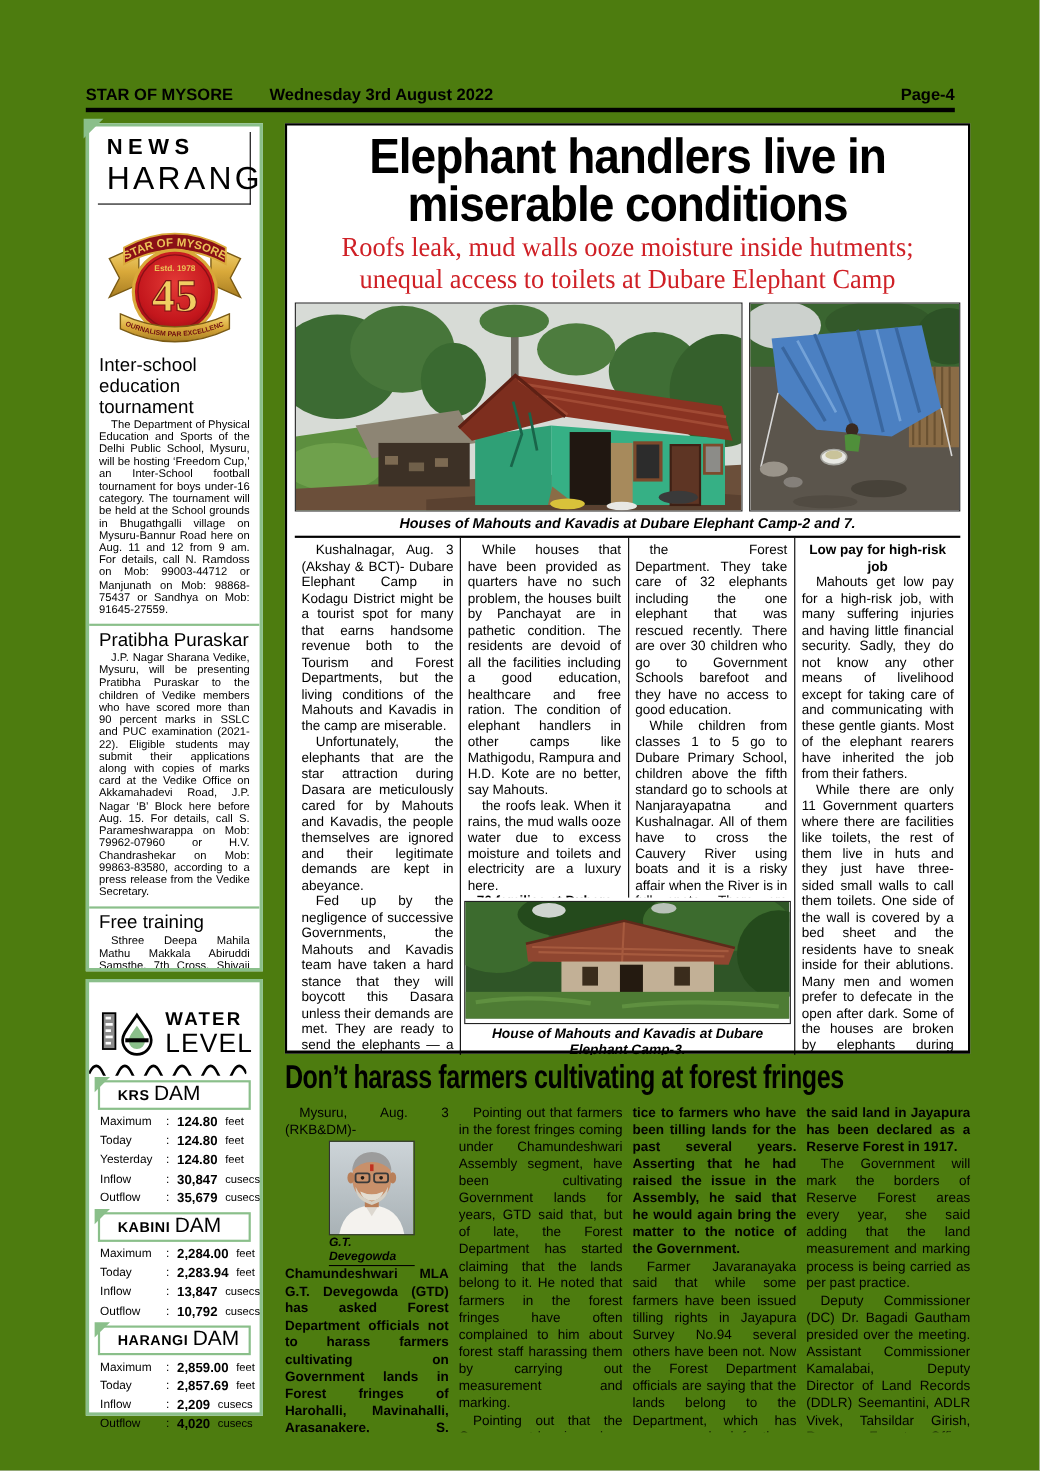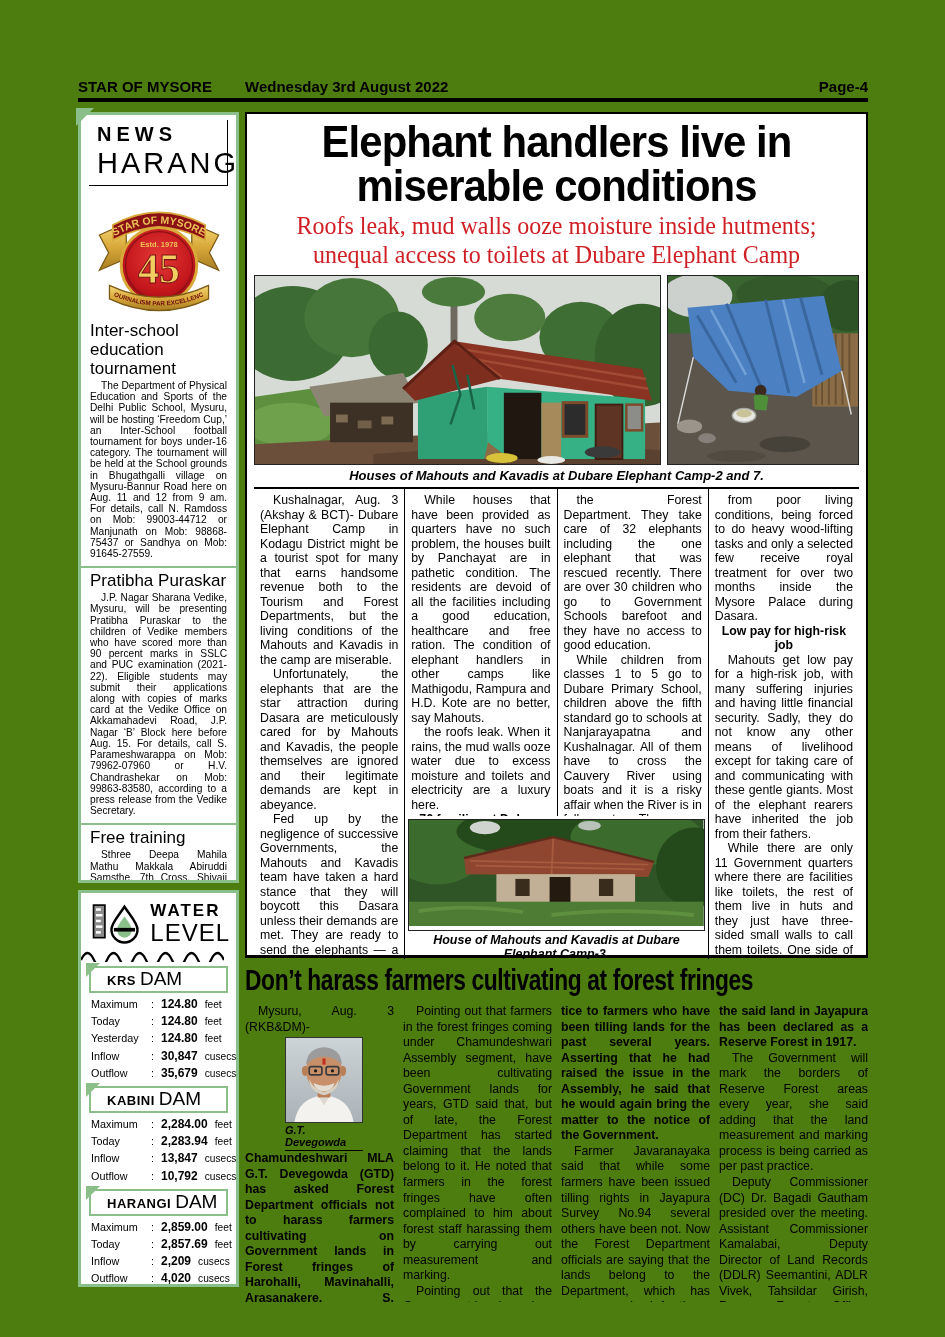--- a/index.html
+++ b/index.html
@@ -17,37 +17,37 @@
   .corner-big{position:absolute;left:-2px;top:-4px;width:0;height:0;border-top:18px solid #8abf8a;border-right:18px solid transparent;z-index:3;}
   .briefs-title{margin:5px 8px 2px;padding:2px 8px 5px;border-bottom:1px solid #000;border-right:1px solid #000;}
   .briefs-title .t1{font-size:20px;font-weight:bold;letter-spacing:5px;line-height:24px;}
   .briefs-title .t2{font-size:29px;font-weight:400;letter-spacing:3px;line-height:34px;}
   .logo-wrap{text-align:center;margin:1px 0 0;}
   .brief{padding:3px 9px 7px;border-top:2px solid #8abf8a;}
   .brief.first{border-top:none;}
   .brief h3{margin:0 0 2px;font-size:17px;font-weight:400;line-height:19px;}
   .brief p{margin:0;font-size:10.2px;line-height:11.2px;text-align:justify;text-indent:11px;}
 
-  .water{position:relative;margin-top:7px;border:3px solid #8abf8a;height:397px;box-sizing:border-box;padding:4px 6px 0;background:#fff;}
+  .water{position:relative;margin-top:7px;border:3px solid #8abf8a;height:397px;box-sizing:border-box;padding:20px 6px 0;background:#fff;}
   .water-head{display:flex;align-items:center;justify-content:center;gap:3px;height:52px;}
   .water-words .w1{font-weight:bold;font-size:17px;letter-spacing:2px;line-height:19px;}
   .water-words .w2{font-size:24px;font-weight:400;letter-spacing:1px;line-height:26px;}
   .wave{display:block;margin:0 -6px;}
   .dam{margin-top:4px;}
   .dam-name{position:relative;border:2.5px solid #8abf8a;margin:0 2px;padding:0 6px 1px 16px;background:#fff;}
   .corner-sm{position:absolute;top:-5px;left:-5px;width:0;height:0;border-top:14px solid #8abf8a;border-right:14px solid transparent;}
   .dam-name .acc{font-weight:bold;font-size:13px;letter-spacing:.5px;}
   .dam-name .wrd{font-size:19px;font-weight:400;margin-left:4px;}
   .dam-rows{padding:3px 2px 0 4px;}
   .drow{display:grid;grid-template-columns:60px 10px 1fr 42px;font-size:10.8px;line-height:17.2px;}
   .drow .dv{font-weight:bold;text-align:right;font-size:12px;padding-right:4px;}
   .drow .du{padding-left:3px;font-size:10.2px;}
 
   
-  .main-col{position:absolute;left:245px;top:112px;width:623px;}
+  .main-col{position:absolute;left:259px;top:112px;width:623px;}
   .earticle{border:2.5px solid #000;border-bottom-width:3.5px;box-sizing:border-box;height:846px;padding:6px 7px 0;background:#fff;}
   .ehead{margin:0;text-align:center;font-size:45px;line-height:44px;font-weight:bold;letter-spacing:-1px;transform:scaleX(.93);transform-origin:50% 50%;}
   .esub{margin:3px 0 6px;text-align:center;font-family:"Liberation Serif",serif;color:#cf2026;font-size:25px;line-height:29px;transform:scaleX(.96);transform-origin:50% 50%;}
   .esub span{display:block;}
   .photo-row{display:flex;gap:6px;height:190px;}
   .photo-row .ph{border:1.5px solid #222;box-sizing:border-box;overflow:hidden;}
   .ph1{flex:2.13;}
   .ph2{flex:1;}
   .ph svg,.pimg svg{display:block;width:100%;height:100%;}
   .cap1{text-align:center;font-weight:bold;font-style:italic;font-size:13px;padding:3px 0 4px;border-bottom:2px solid #000;}
@@ -360,21 +360,20 @@
           <p>the roofs leak. When it rains, the mud walls ooze water due to excess moisture and toilets and electricity are a luxury here.</p>
           <h4>76 families at Dubare</h4>
 
         </div>
         <div class="bcol bc3">
           <p>the Forest Department. They take care of 32 elephants including the one elephant that was rescued recently. There are over 30 children who go to Government Schools barefoot and they have no access to good education.</p>
           <p>While children from classes 1 to 5 go to Dubare Primary School, children above the fifth standard go to schools at Nanjarayapatna and Kushalnagar. All of them have to cross the Cauvery River using boats and it is a risky affair when the River is in full spate. There are many instances where the boats have broken down in the middle of the river and children clinging on to them, waiting for rescue.</p>
 
         </div>
         <div class="bcol bc4">
-          <p>from poor living conditions, being forced to do heavy wood-lifting tasks and only a selected few receive royal treatment for over two months inside the Mysore Palace during Dasara.</p>
           <h4>Low pay for high-risk job</h4>
           <p>Mahouts get low pay for a high-risk job, with many suffering injuries and having little financial security. Sadly, they do not know any other means of livelihood except for taking care of and communicating with these gentle giants. Most of the elephant rearers have inherited the job from their fathers.</p>
           <p>While there are only 11 Government quarters where there are facilities like toilets, the rest of them live in huts and they just have three-sided small walls to call them toilets. One side of the wall is covered by a bed sheet and the residents have to sneak inside for their ablutions. Many men and women prefer to defecate in the open after dark. Some of the houses are broken by elephants during attacks and no step has been taken by the Panchayat to repair them.</p>
         </div>
         <div class="pcell">
           <div class="ph3">
             <svg viewBox="0 0 310 112" preserveAspectRatio="none">
               <rect width="310" height="112" fill="#2f5527"></rect>
               <ellipse cx="30" cy="30" rx="50" ry="38" fill="#3c6b2e"></ellipse>
               <ellipse cx="120" cy="12" rx="70" ry="24" fill="#244a1c"></ellipse>

